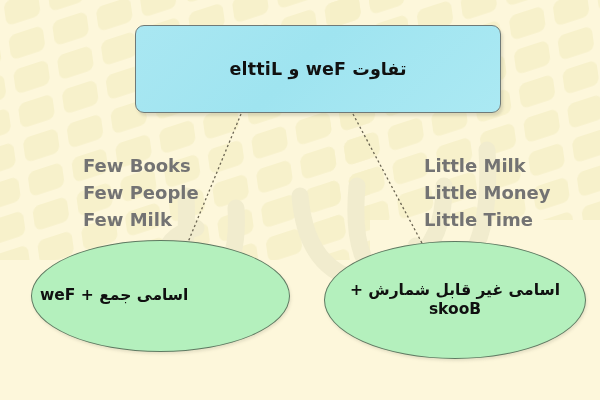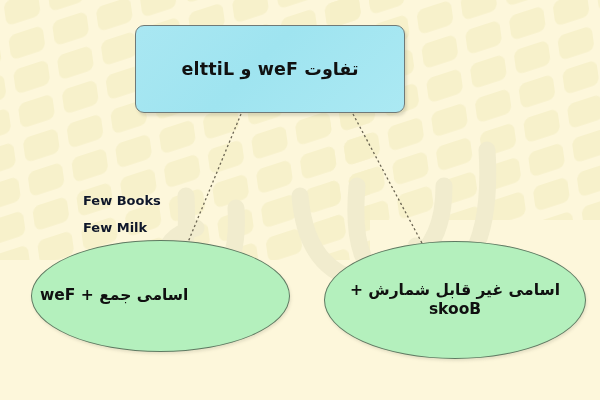--- a/index.html
+++ b/index.html
@@ -30,21 +30,21 @@
     width: 600px;
     height: 400px;
     pointer-events: none;
   }
 
   
   #title-box {
     position: absolute;
     left: 135px;
     top: 25px;
-    width: 270px;
+    width: 366px;
     height: 88px;
     box-sizing: border-box;
     background: linear-gradient(135deg, #a9e7f2 0%, #9fe4f0 45%, #abe9f3 100%);
     border: 1.4px solid #6f7a78;
     border-radius: 9px;
     box-shadow: 2px 3px 3px rgba(120,120,100,0.22);
     display: flex;
     align-items: center;
     justify-content: center;
   }
@@ -64,26 +64,25 @@
     position: absolute;
     inset: 0;
     width: 600px;
     height: 400px;
     pointer-events: none;
   }
 
   
   .example-list {
     position: absolute;
-    font-size: 13px;
+    font-size: 18px;
     font-weight: bold;
-    color: #0f172a;
+    color: #737373;
     line-height: 27px;
     white-space: nowrap;
-    margin-top: 35px;
   }
   #list-few   { left: 83px;  top: 152px; }
   #list-little{ left: 424px; top: 152px; }
 
   
   .ellipse {
     position: absolute;
     box-sizing: border-box;
     background: #b4f0bd;
     border: 1.3px solid #5f7a62;
@@ -139,23 +138,29 @@
     <line x1="241" y1="114" x2="186" y2="247" stroke="#6b6552" stroke-width="1.3" stroke-dasharray="2.2 2.6"></line>
     <line x1="353" y1="114" x2="423" y2="245" stroke="#6b6552" stroke-width="1.3" stroke-dasharray="2.2 2.6"></line>
   </svg>
 
   <div id="title-box">
     <div id="title-text">تفاوت Few و Little</div>
   </div>
 
   <div id="list-few" class="example-list">
     <div>Few Books</div>
+    <div>Few People</div>
     <div>Few Milk</div>
   </div>
 
+  <div id="list-little" class="example-list">
+    <div>Little Milk</div>
+    <div>Little Money</div>
+    <div>Little Time</div>
+  </div>
 
   <div id="ellipse-few" class="ellipse">
     <div class="ellipse-text">اسامی جمع + Few</div>
   </div>
 
   <div id="ellipse-little" class="ellipse">
     <div class="ellipse-text">اسامی غیر قابل شمارش + Books</div>
   </div>
 
 </div>

